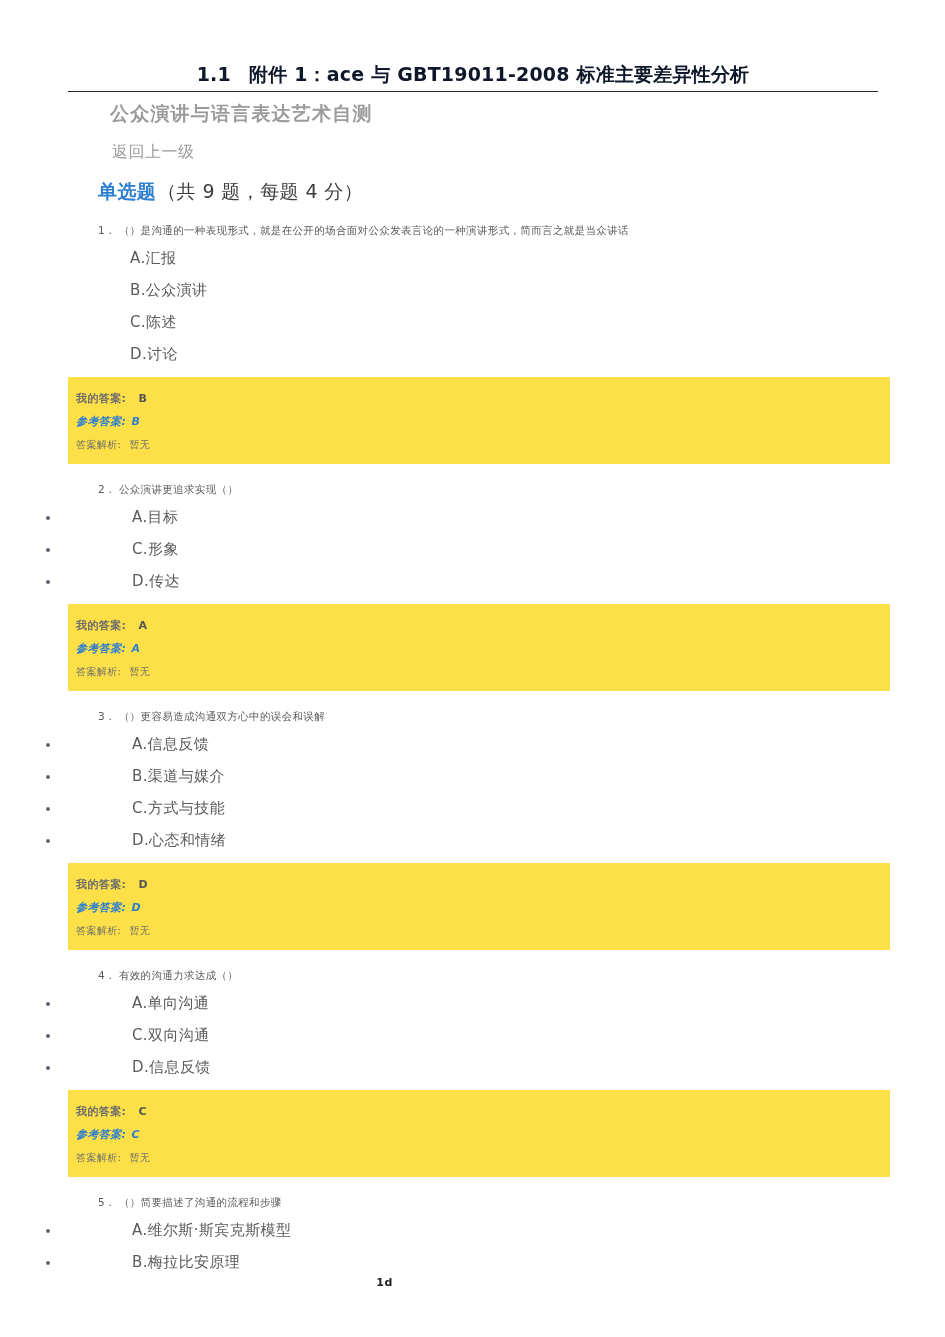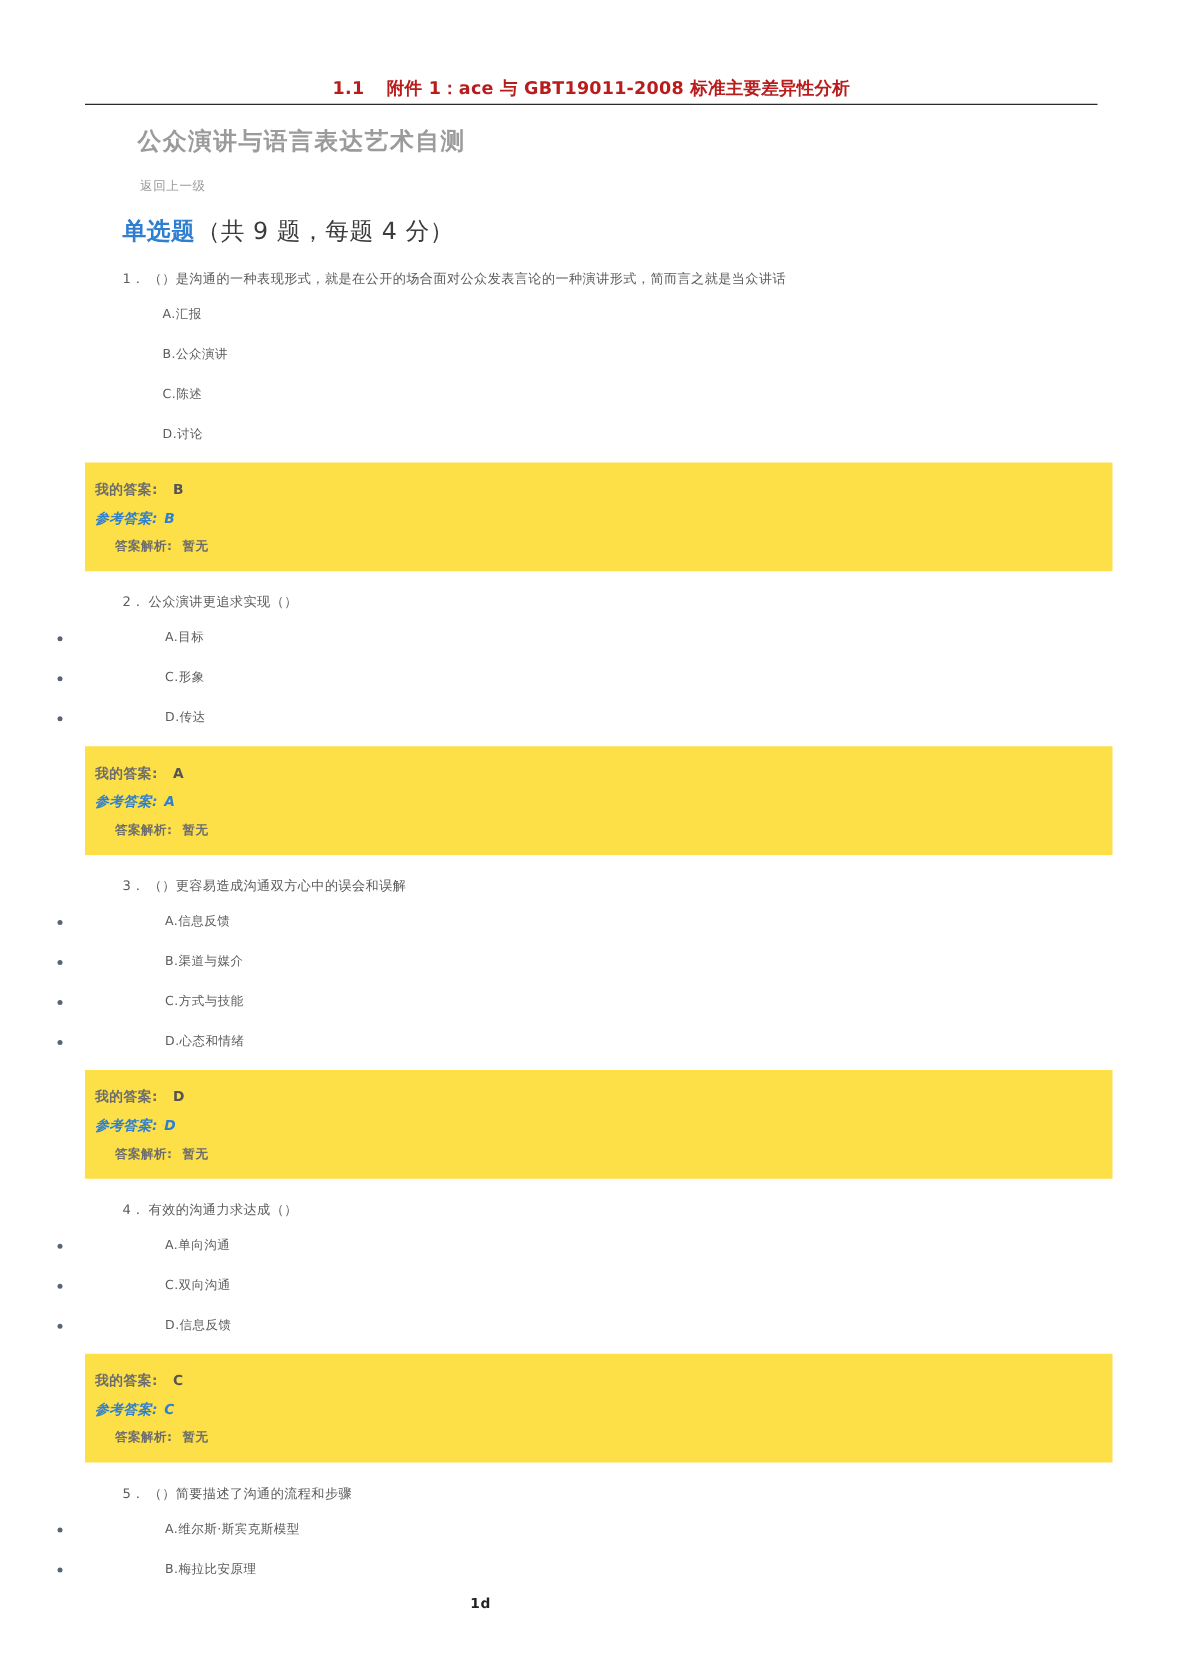--- a/index.html
+++ b/index.html
@@ -28,22 +28,22 @@
     left: 68px;
     top: 62px;
     width: 810px;
     text-align: center;
     border-bottom: 1.6px solid #2a2a2a;
     padding-bottom: 3px;
   }
   .doc-header-inner {
     font-family: "DejaVu Sans", "Liberation Sans", sans-serif;
     font-weight: bold;
-    font-size: 14px;
-    color: #b91c1c;
+    font-size: 19px;
+    color: #0f172a;
     letter-spacing: 0.2px;
     white-space: nowrap;
   }
   .hdr-num { margin-right: 18px; }
 
   
   .content {
     position: absolute;
     left: 0;
     top: 92px;
@@ -55,21 +55,21 @@
     padding-top: 6px;
     font-size: 19px;
     font-weight: bold;
     color: #9b9b9b;
     letter-spacing: 1.2px;
     line-height: 30px;
   }
 
   .back-link {
     margin: 14px 0 0 112px;
-    font-size: 10px;
+    font-size: 16px;
     color: #9b9b9b;
     letter-spacing: 0.5px;
     display: inline-block;
     cursor: pointer;
   }
 
   .section-head {
     margin: 16px 0 0 98px;
     font-size: 19px;
     color: #4a4a4a;
@@ -107,21 +107,21 @@
     top: 11px;
     width: 4px;
     height: 4px;
     border-radius: 50%;
     background: #5a6472;
   }
   .option-row .opt-text {
     position: absolute;
     left: 132px;
     top: 0;
-    font-size: 10px;
+    font-size: 15px;
     line-height: 25px;
     color: #5b5b5b;
     letter-spacing: 0.4px;
   }
 
   
   .question-block.first .option-row .opt-text { left: 130px; }
 
   
   .answer-panel {
@@ -155,22 +155,21 @@
   }
   .ans-ref .ans-val {
     color: #2f7fd0;
     font-weight: bold;
     margin-left: 5px;
   }
   .ans-explain {
     color: #6d6d6d;
     font-size: 10px;
     margin-top: 2px;
-    font-weight: bold;
-    margin-left: 16px;
+    font-weight: normal;
   }
   .ans-explain .ans-val {
     color: #6d6d6d;
     margin-left: 8px;
   }
 
   
   .page-footer {
     position: absolute;
     left: 0;

